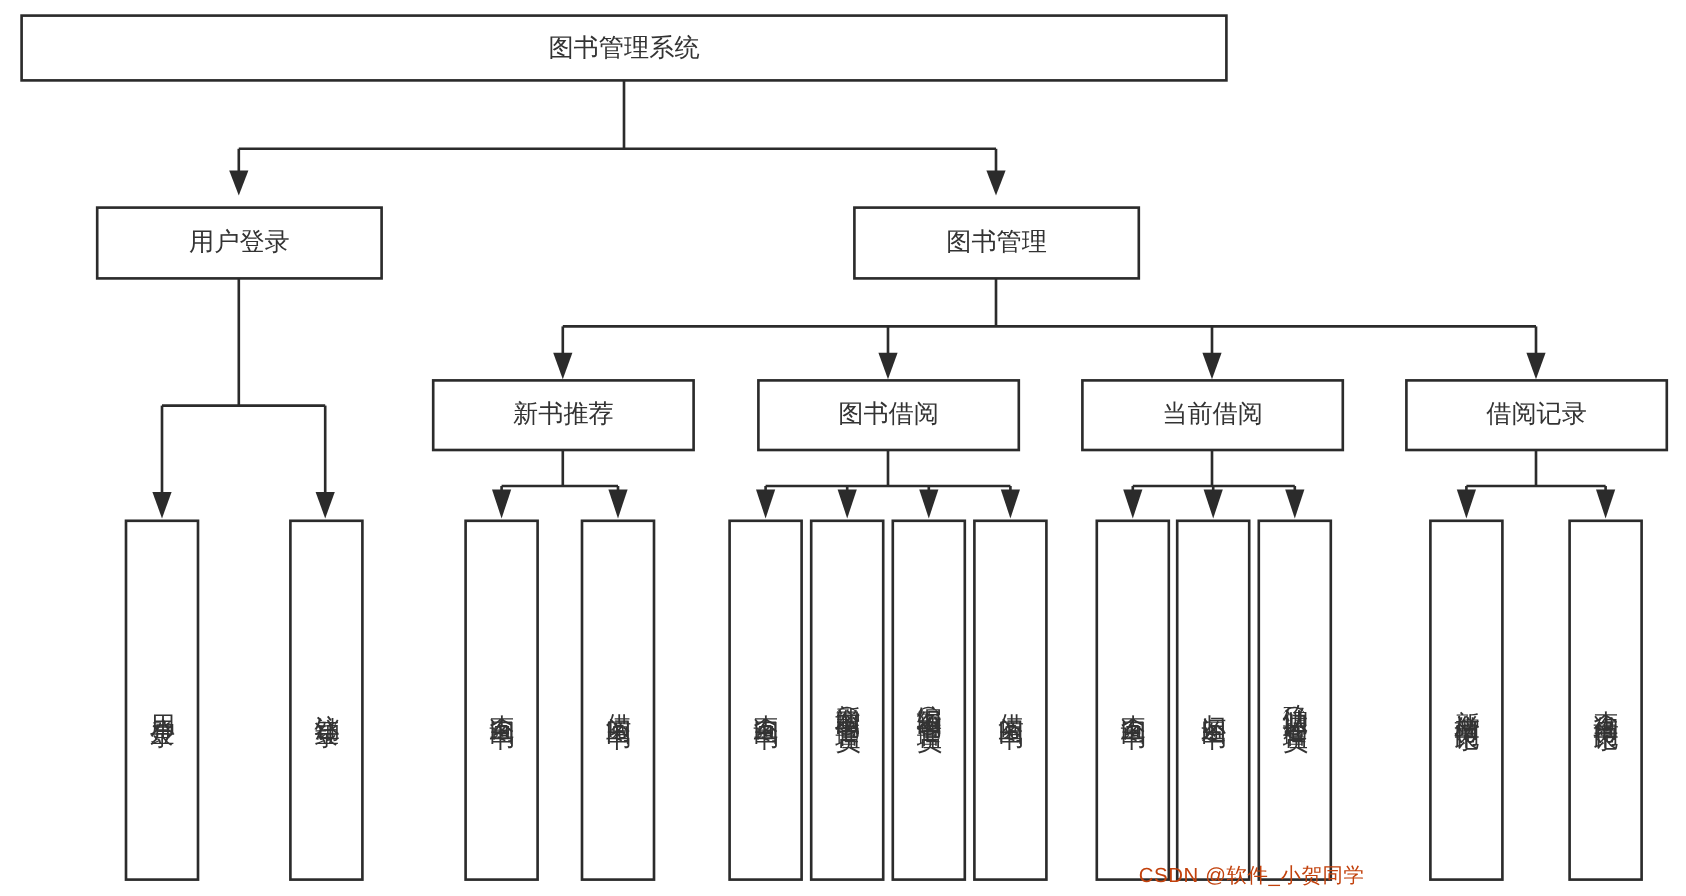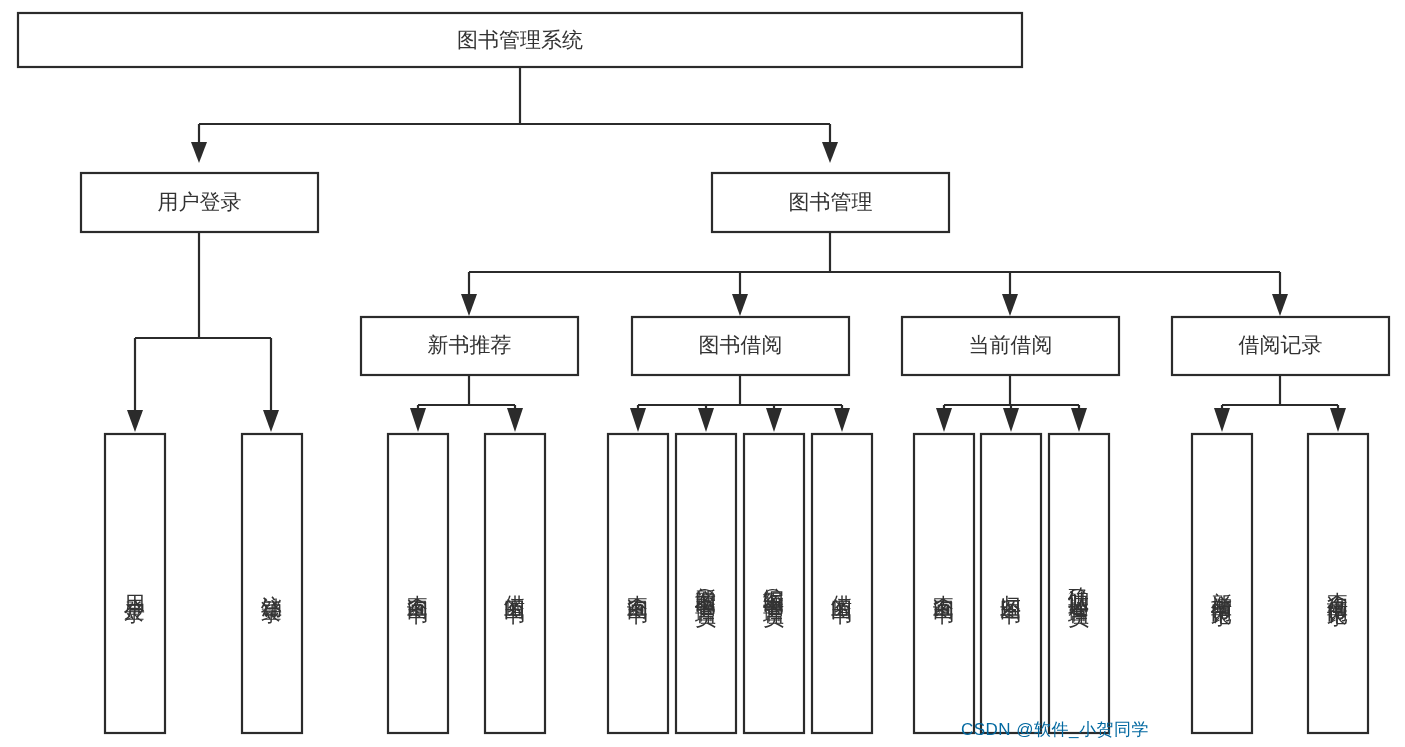--- a/index.html
+++ b/index.html
@@ -59,25 +59,25 @@
     color: #333333;
     letter-spacing: 3px;
     display: flex;
     align-items: center;
     justify-content: center;
     white-space: nowrap;
     user-select: none;
   }
   .watermark {
     position: absolute;
-    right: 8px;
+    right: 20px;
     bottom: 6px;
     font-family: "Liberation Sans", "DejaVu Sans", sans-serif;
     font-size: 17px;
-    color: #0369a1;
+    color: #c2410c;
     letter-spacing: 0.5px;
     white-space: nowrap;
   }
 </style>
 </head>
 <body>
 
 <div id="diagram-root">
 
   <svg id="tree-svg" viewBox="0 0 1405 747">

